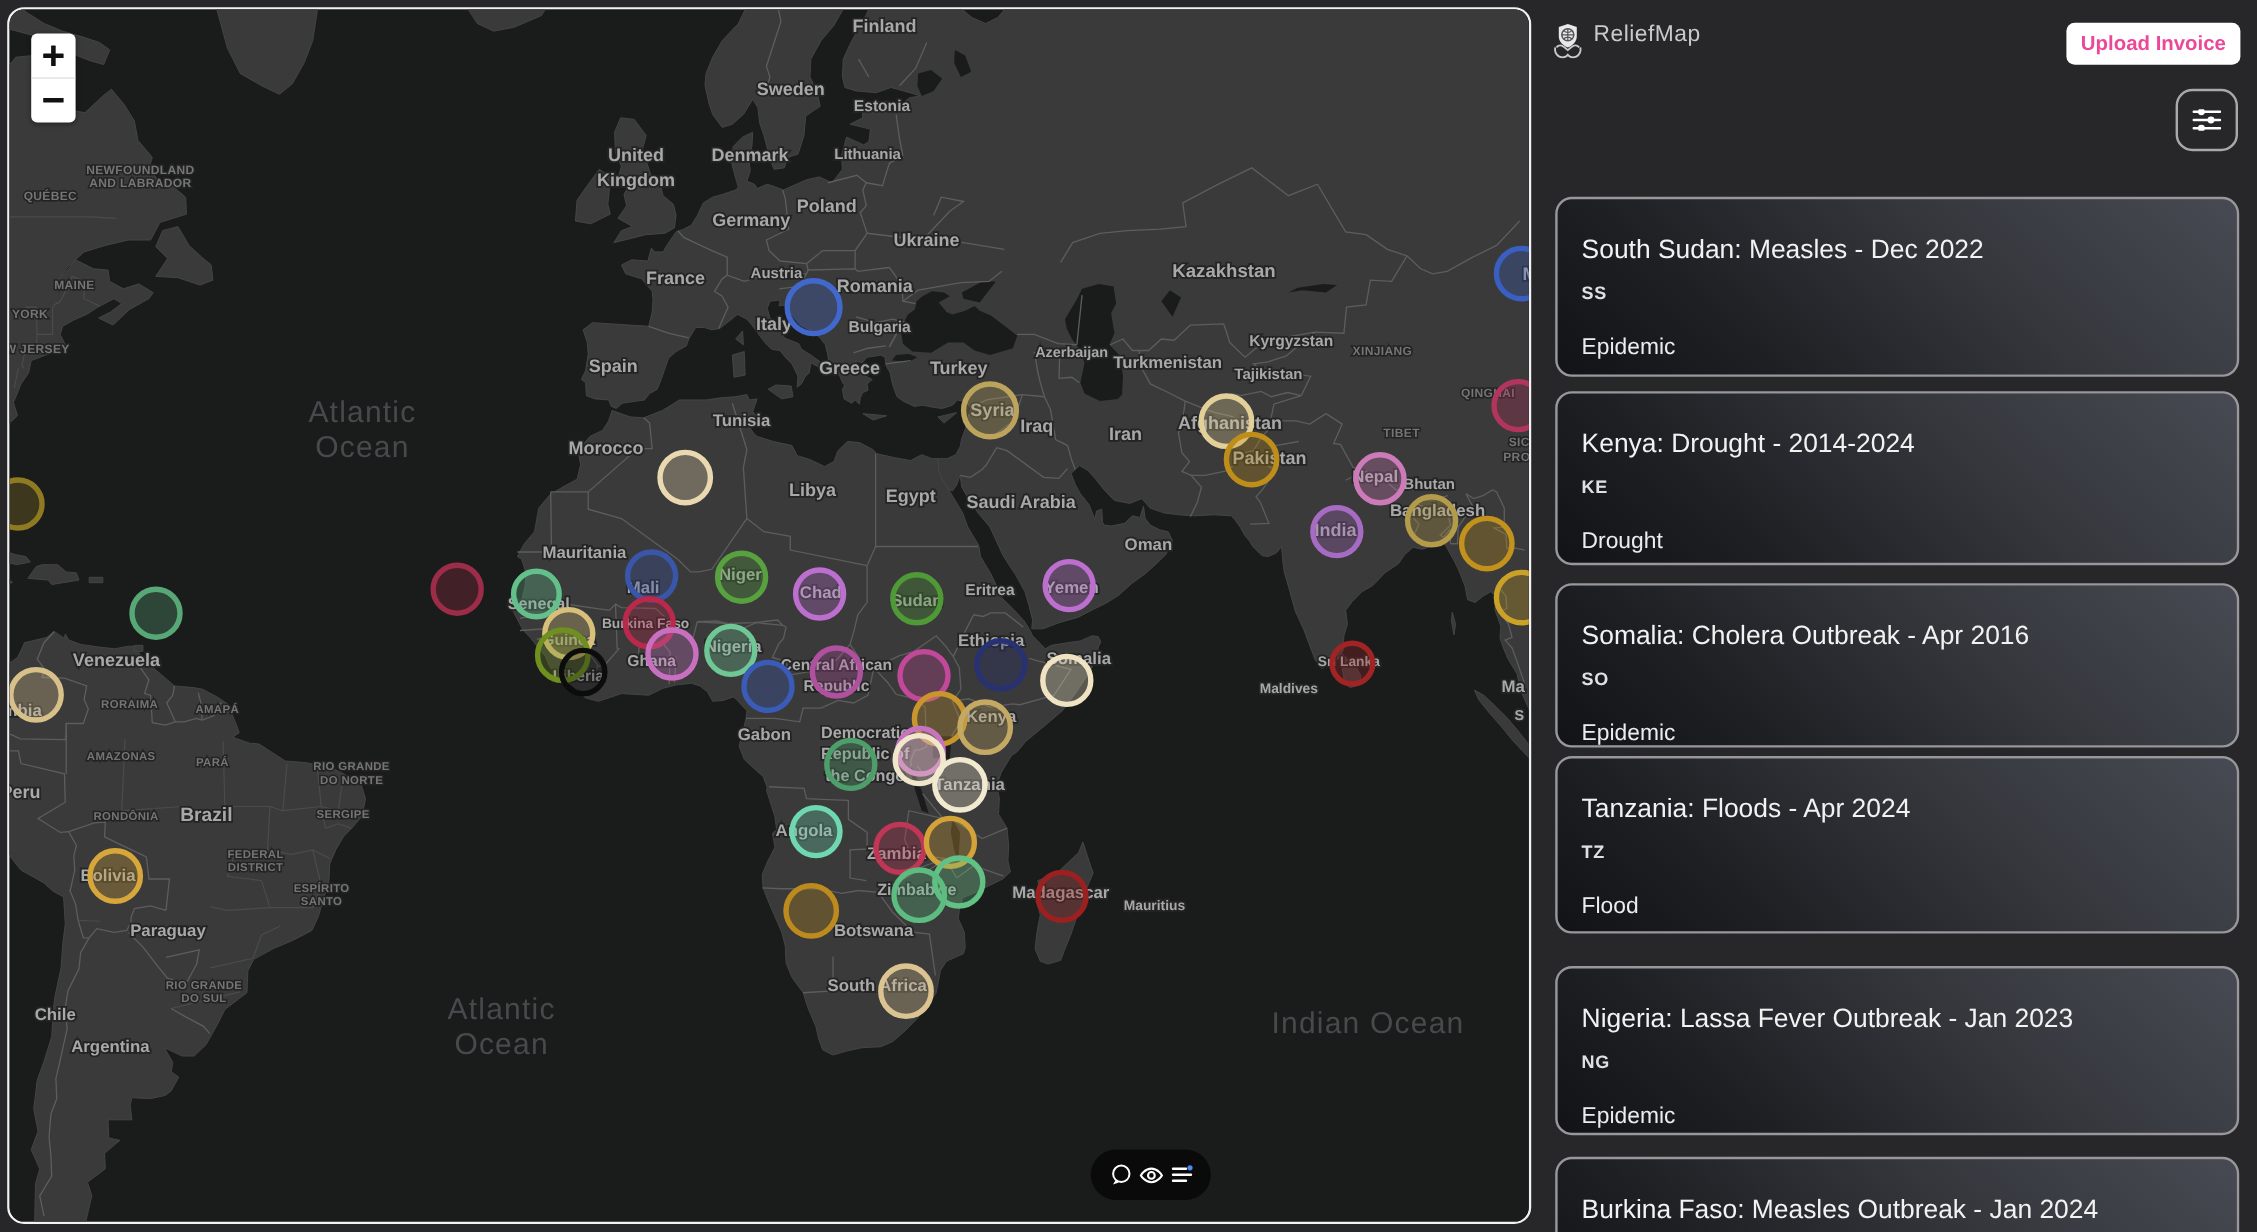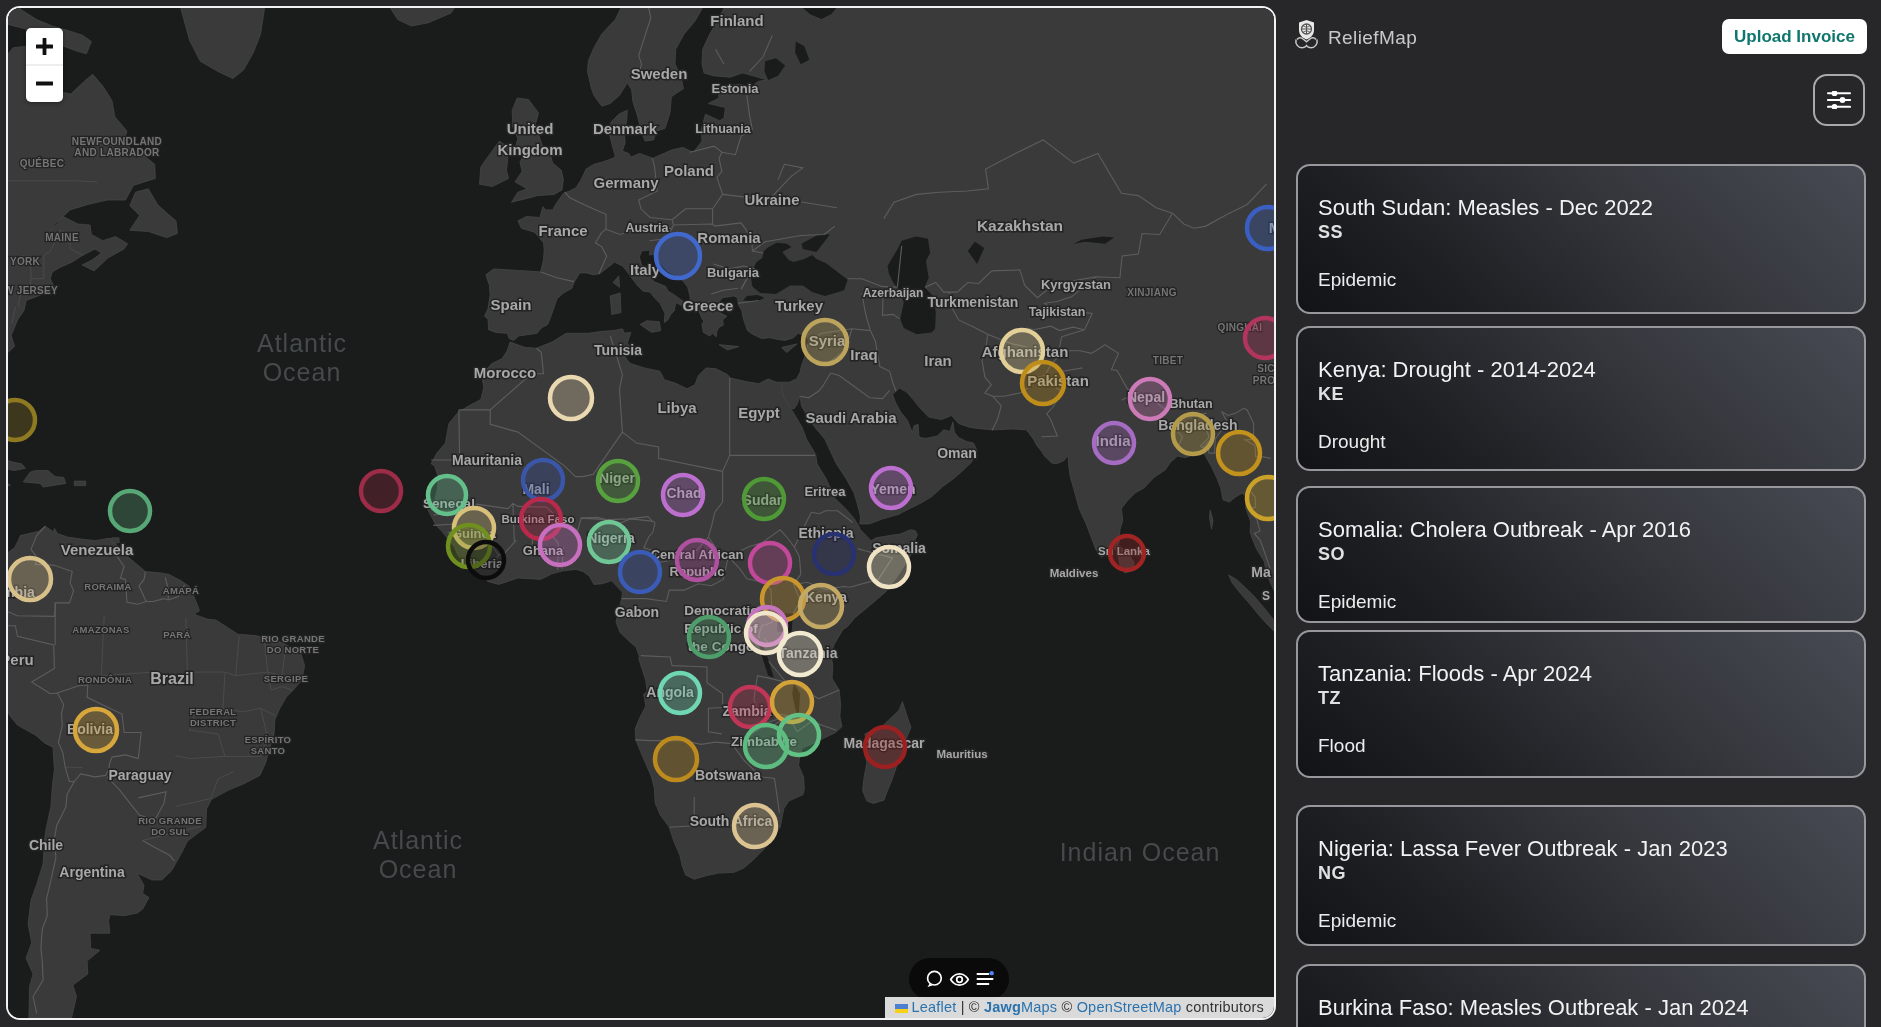--- a/index.html
+++ b/index.html
@@ -3,28 +3,28 @@
 *{margin:0;padding:0;box-sizing:border-box}
 html,body{width:1881px;height:1027px;background:#27272a;font-family:"Liberation Sans",sans-serif;overflow:hidden}
 .map{position:absolute;left:6px;top:6px;width:1270px;height:1014px;border:2px solid #f2f2f2;border-radius:14px;background:#1a1c1c;overflow:hidden}
 .map svg.world{position:absolute;left:-8px;top:-8px}
 .zoomctl{position:absolute;left:18px;top:20px;width:37px;height:74px;background:#fff;border-radius:5px;box-shadow:0 1px 4px rgba(0,0,0,.4)}
 .pill{position:absolute;left:901px;top:950px;width:100px;height:42px;background:#0a0a0a;border-radius:21px;display:flex;align-items:center;justify-content:space-around;padding:0 12px}
 .attr{position:absolute;right:0;bottom:0;height:21px;background:rgba(255,255,255,.84);color:#333;font-size:14.5px;line-height:21px;padding:0 10px;letter-spacing:.2px;white-space:nowrap}
 .attr a{color:#2a73ae;text-decoration:none}
 .flag{display:inline-block;width:13px;height:9px;vertical-align:-1px;margin-right:3px;background:linear-gradient(#4e7fd0 50%,#f7d117 50%)}
 .side{position:absolute;left:1281px;top:0;width:600px;height:1027px}
-.logo{position:absolute;left:13px;top:18px;display:flex;align-items:flex-end;color:#c9c9c9;font-size:19px;letter-spacing:.4px}
-.upload{position:absolute;left:441px;top:19px;width:145px;height:35px;background:#fff;color:#0f766e;font-weight:700;font-size:17px;text-align:center;line-height:35px;border-radius:7px}
+.logo{position:absolute;left:13px;top:18px;display:flex;align-items:flex-start;color:#c9c9c9;font-size:19px;letter-spacing:.4px}
+.upload{position:absolute;left:441px;top:19px;width:145px;height:35px;background:#fff;color:#ec4899;font-weight:700;font-size:17px;text-align:center;line-height:35px;border-radius:7px}
 .search{position:absolute;left:15px;top:74px;width:505px;height:52px;border:2px solid #a9a9ac;border-radius:16px;background:linear-gradient(100deg,#1a1a1c,#0e0e10 60%);color:#939396;font-size:18px;font-weight:600;line-height:48px;padding-left:20px}
 .filter{position:absolute;left:532px;top:74px;width:52px;height:52px;border:2px solid #a9a9ac;border-radius:14px}
 .cards{position:absolute;left:15px;top:0;width:570px}
 .card{position:absolute;width:570px;border:2px solid #98989c;border-radius:14px;background:linear-gradient(222deg,#474a52 0%,#35373d 38%,#1e1f23 75%,#121316 100%);padding:29px 20px 0}
 .ct{color:#f2f2f2;font-weight:400;font-size:22px}
-.cc{color:#e0e0e0;font-weight:700;font-size:18px;letter-spacing:.6px;margin-top:1px}
+.cc{color:#e0e0e0;font-weight:700;font-size:15px;letter-spacing:.6px;margin-top:15px}
 .ck{color:#ececec;font-size:19px;margin-top:26px}
 </style></head><body>
 <div class="map">
 <svg class="world" width="1881" height="1027" viewBox="0 0 1881 1027" font-family="Liberation Sans, sans-serif">
 <rect x="0" y="0" width="1881" height="1027" fill="#1a1c1c"></rect>
 <path d="M-0.3,356.0 L8.9,351.7 L14.6,346.5 L11.1,335.1 L12.5,332.4 L17.5,319.9 L23.9,310.7 L26.0,300.5 L38.1,295.9 L51.6,290.2 L54.4,287.3 L50.2,278.7 L52.3,271.9 L60.8,267.0 L72.2,262.0 L81.5,256.0 L95.0,248.9 L101.4,253.0 L92.1,260.0 L82.2,265.0 L94.2,270.9 L107.8,258.0 L124.1,248.9 L127.7,243.8 L115.6,236.6 L102.8,240.7 L91.4,234.5 L90.0,225.0 L77.9,224.0 L63.0,216.5 L48.0,234.5 L55.9,222.9 L70.1,209.9 L87.8,204.5 L107.0,200.0 L125.5,200.0 L133.3,185.4 L155.4,178.4 L154.7,164.3 L144.7,155.9 L134.0,152.3 L124.1,141.1 L126.9,131.1 L114.9,116.8 L112.0,100.8 L103.5,87.1 L92.8,74.3 L85.7,80.0 L70.8,94.0 L57.3,91.2 L56.6,75.8 L50.9,62.7 L41.6,53.8 L27.4,46.2 L13.2,47.7 L3.3,59.7 L-1.7,72.9 Z" fill="#3a3a3a" stroke="#454545" stroke-width="0.8"></path>
 <path d="M-1.7,3.1 L-1.7,17.9 L8.2,24.4 L26.0,29.1 L43.8,43.2 L55.9,43.2 L75.8,50.8 L86.4,53.8 L91.4,41.6 L82.9,35.4 L68.7,30.7 L52.3,26.0 L36.7,19.6 L23.9,11.4 L11.8,3.1 Z" fill="#3a3a3a" stroke="#454545" stroke-width="0.8"></path>
 <path d="M129.8,230.3 L148.3,231.4 L166.7,237.6 L177.4,233.5 L176.0,220.8 L168.2,214.3 L157.5,204.5 L148.3,188.8 L135.5,192.2 L129.8,205.6 L139.7,215.4 L129.8,230.3 Z" fill="#3a3a3a" stroke="#454545" stroke-width="0.8"></path>
 <path d="M180.3,6.4 L189.5,40.1 L200.2,61.2 L217.9,71.4 L232.9,78.6 L243.5,70.0 L253.5,52.3 L260.6,33.9 L264.8,6.4 Z" fill="#3a3a3a" stroke="#454545" stroke-width="0.8"></path>
 <path d="M389.2,6.4 L397.8,19.6 L411.3,26.0 L428.3,22.8 L451.1,13.0 L455.3,6.4 Z" fill="#3a3a3a" stroke="#454545" stroke-width="0.8"></path>
@@ -360,21 +360,20 @@
       </svg>
 <svg width="21" height="21" viewBox="0 0 24 24" fill="none" stroke="#fff" stroke-width="2">
         <path d="M2 12s3.5-6.5 10-6.5S22 12 22 12s-3.5 6.5-10 6.5S2 12 2 12z"></path>
         <circle cx="12" cy="12" r="3.2"></circle>
       </svg>
 <svg width="20" height="20" viewBox="0 0 24 24" fill="none" stroke="#fff" stroke-width="2.4" stroke-linecap="round">
         <path d="M3 6h13M3 12h18M3 18h13"></path>
         <circle cx="20" cy="5" r="2.6" fill="#4f86f7" stroke="none"></circle>
       </svg>
 </div>
-<div class="attr"><span class="flag"></span><a>Leaflet</a> | © <a><b>Jawg</b>Maps</a> © <a>OpenStreetMap</a> contributors</div>
 </div>
 <div class="side">
 <div class="logo"><svg width="25" height="31" viewBox="0 0 25 31" style="margin-right:9px">
 <path d="M12.5 2 L20 4.5 V12 C20 17 16.5 20 12.5 21.5 C8.5 20 5 17 5 12 V4.5 Z" fill="#e8e8e8"></path>
 <circle cx="12.5" cy="11" r="5" fill="none" stroke="#555" stroke-width="1.3"></circle>
 <path d="M7.5 11 h10 M12.5 6 v10 M9 7.5 c2 2 5 2 7 0 M9 14.5 c2-2 5-2 7 0" stroke="#555" stroke-width="1" fill="none"></path>
 <path d="M3 21.5 c2-2.6 4.6-2 6.4-.3 l3.1 2.6 3.1-2.6 c1.8-1.7 4.4-2.3 6.4 .3" stroke="#c9c9c9" stroke-width="1.5" fill="none"></path>
 <path d="M2 21.5 c-1 4.5 2.2 8.3 6.2 8.3 c2 0 3.6-1 4.3-2.1 c.7 1.1 2.3 2.1 4.3 2.1 c4 0 7.2-3.8 6.2-8.3" stroke="#c9c9c9" stroke-width="1.5" fill="none"></path>
 </svg>ReliefMap</div>
 <div class="upload">Upload Invoice</div>

